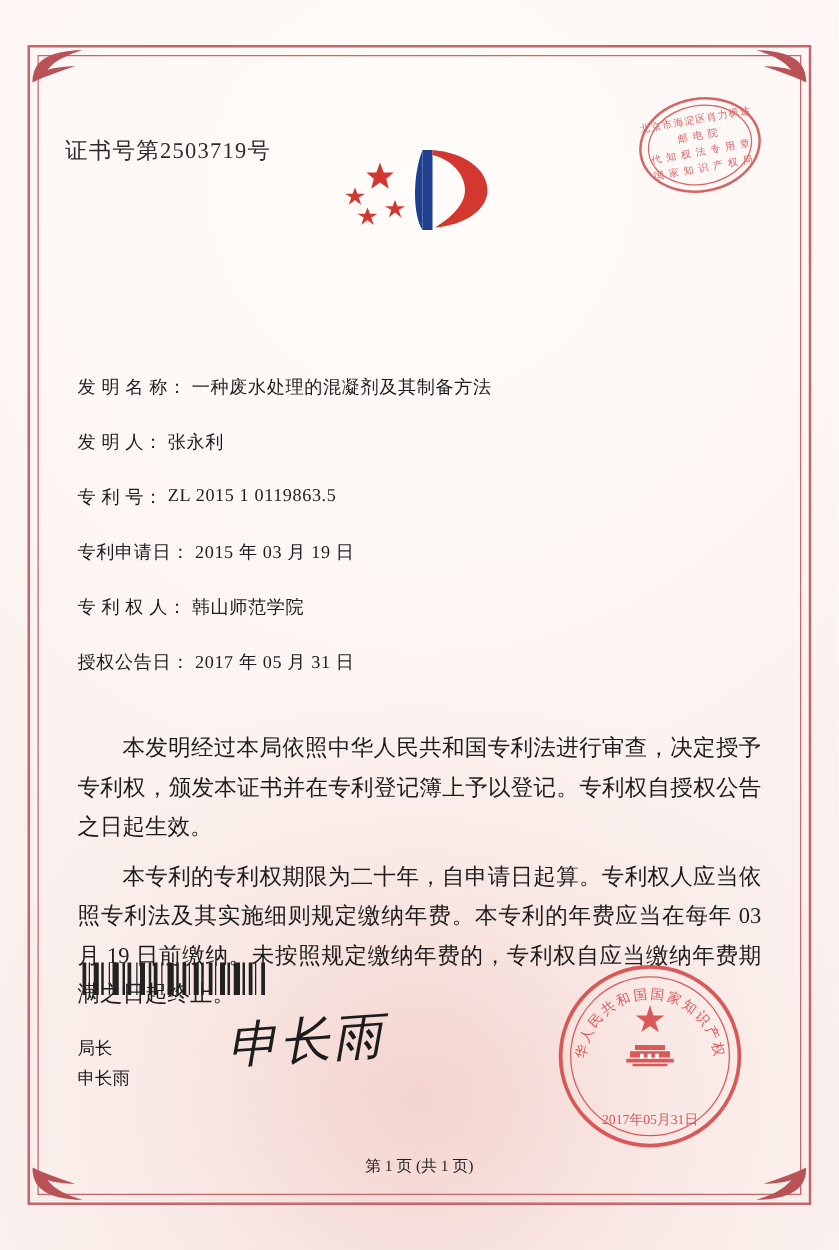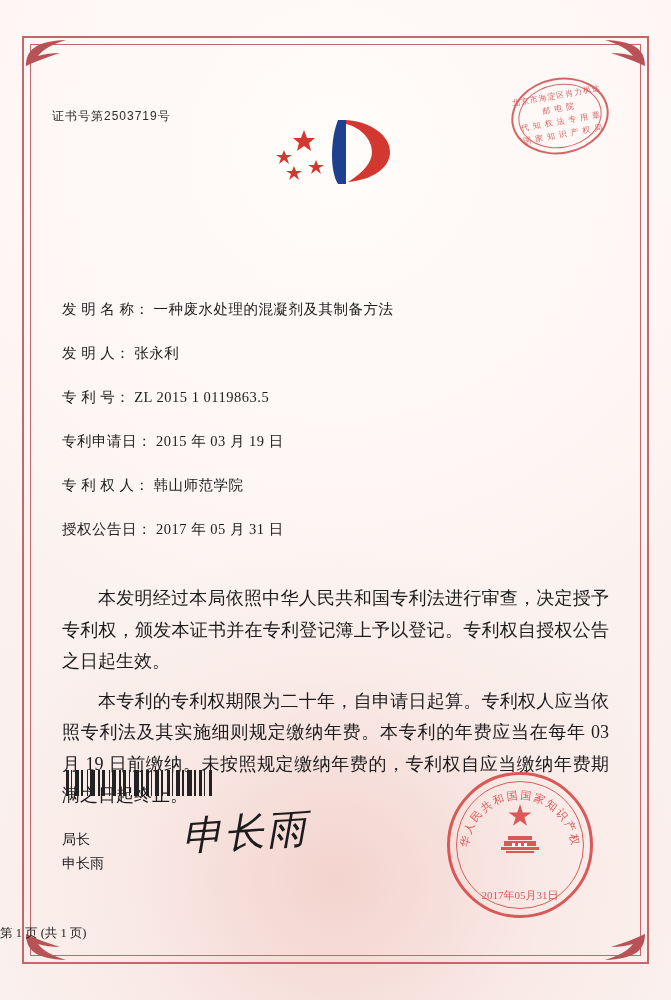--- a/index.html
+++ b/index.html
@@ -49,24 +49,24 @@
   .corner.tl { left: 24px;  top: 38px; }
   .corner.tr { right: 24px; top: 38px; transform: scaleX(-1); }
   .corner.bl { left: 24px;  bottom: 38px; transform: scaleY(-1); }
   .corner.br { right: 24px; bottom: 38px; transform: scale(-1,-1); }
 
   
   .cert-no {
     position: absolute;
     left: 52px;
     top: 108px;
-    font-size: 12px;
+    font-size: 18px;
     color: #2b2b2b;
     letter-spacing: 1px;
-    font-family: Liberation Sans, sans-serif;
+    font-family: Liberation Serif, serif;
   }
 
   
   .logo {
     position: absolute;
     left: 268px;
     top: 110px;
     width: 136px;
     height: 82px;
   }
@@ -252,20 +252,21 @@
     letter-spacing: 2px;
     transform: rotate(-4deg);
     white-space: nowrap;
   }
 
   
   .footer {
     position: absolute;
     left: 0; right: 0;
     bottom: 58px;
+    text-align: center;
     font-size: 12.5px;
     color: #1c1c1c;
   }
 </style>
 </head>
 <body>
 
 <div class="page">
 
   <div class="border-outer"></div>

